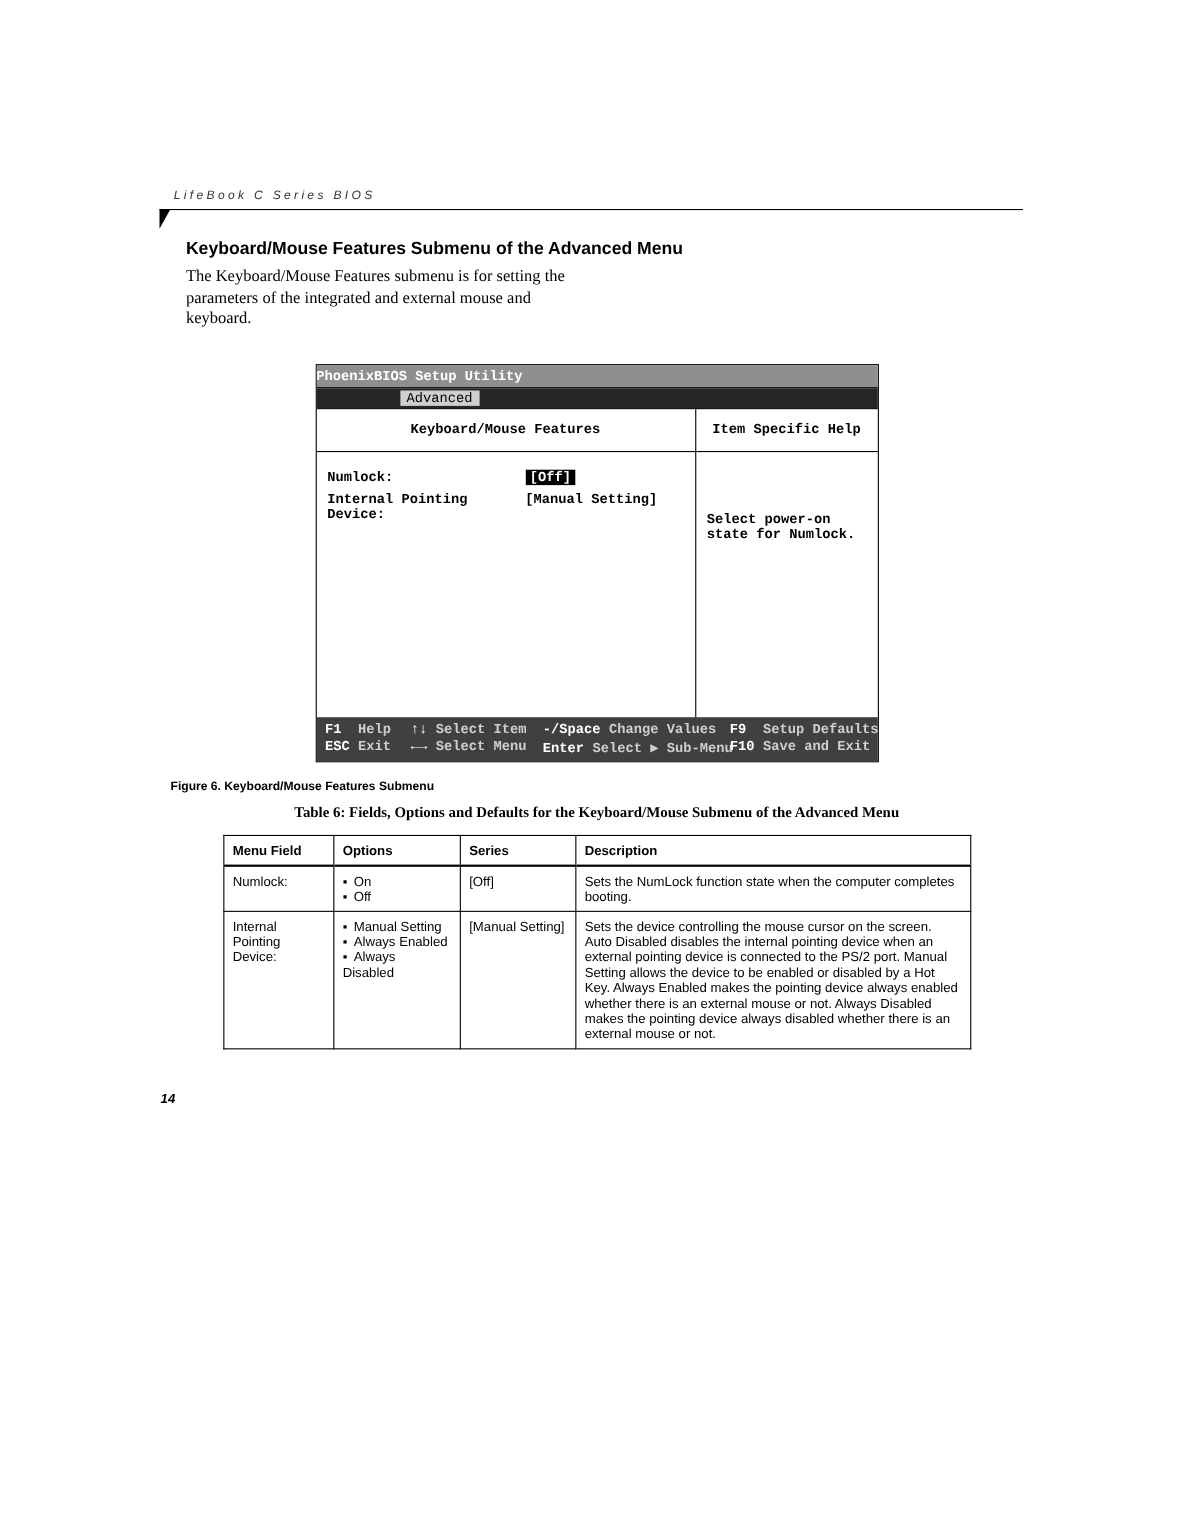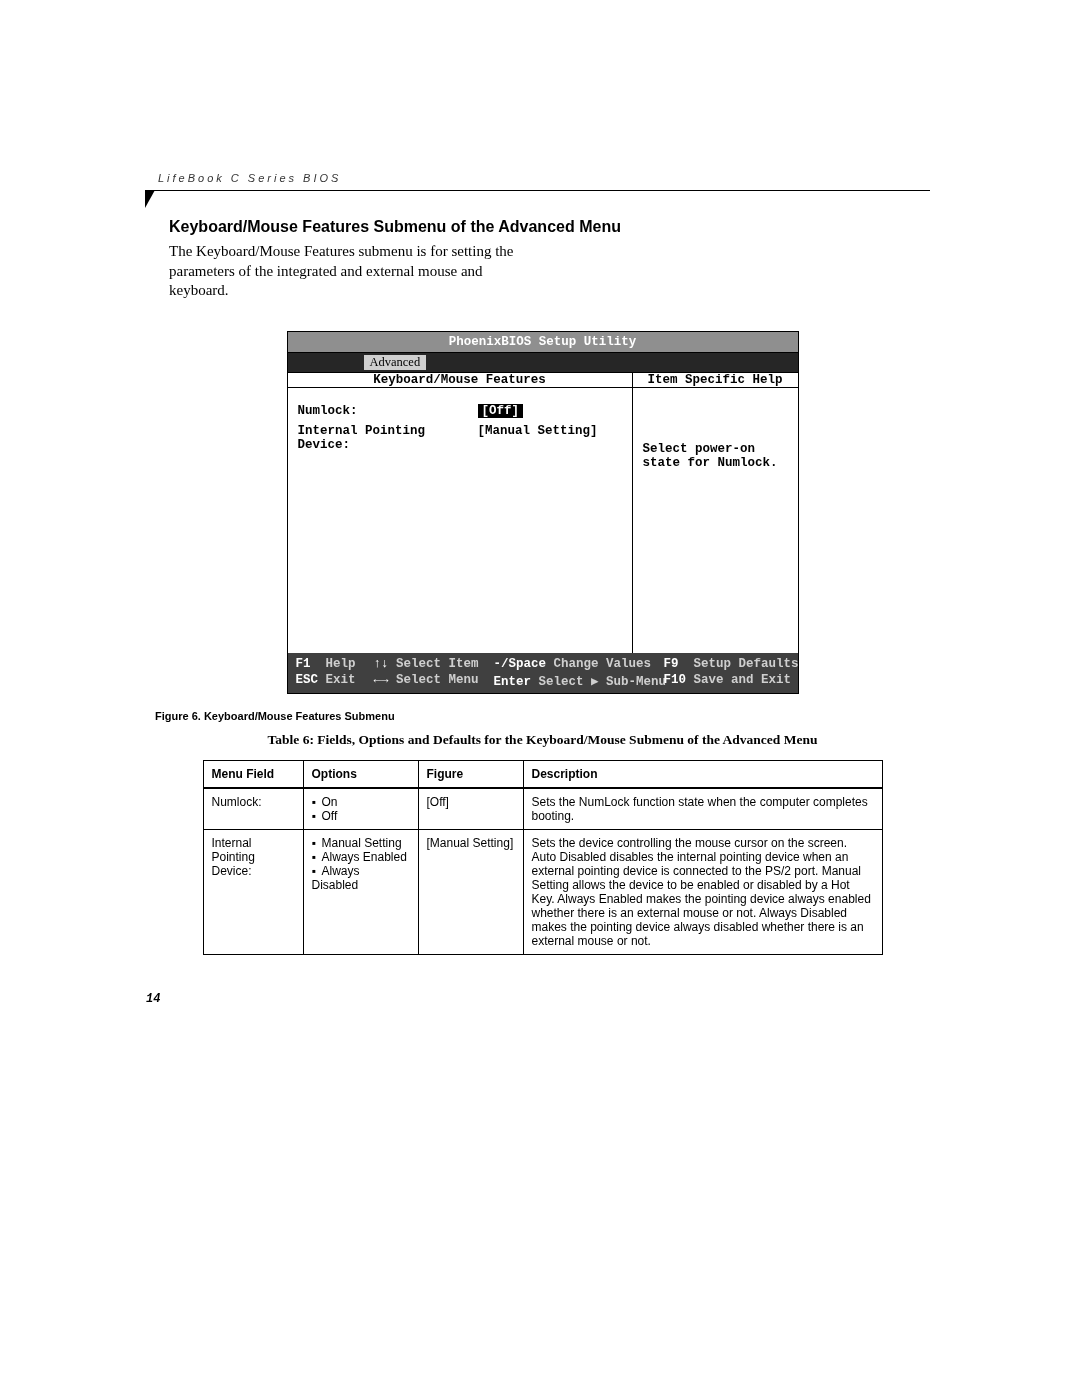--- a/index.html
+++ b/index.html
@@ -61,59 +61,57 @@
     width: 512px;
     margin: 30px auto 0 auto;
     font-family: 'Courier New', monospace;
     font-size: 12.5px;
     background: #fff;
   }
   .bios-frame { border: 1px solid #000; }
   .bios-titlebar {
     background: #8f8f8f;
     color: #fff;
-    text-align: center;
     padding: 3px 0;
     font-weight: bold;
     border-bottom: 1px solid #000;
   }
   .bios-menubar {
     background: #262626;
     color: #cfcfcf;
     padding: 2px 6px;
     display: flex;
   }
   .bios-menubar span { display:inline-block; }
   .menutab-active {
     background: #cfcfcf;
     color: #000;
     padding: 0 6px;
     margin-left: 70px;
-    font-family: Liberation Serif, serif;
   }
   .bios-body {
     display: flex;
     border-top: 1px solid #000;
     height: 280px;
   }
   .bios-left {
     flex: 1;
     border-right: 1px solid #000;
     display: flex;
     flex-direction: column;
   }
   .bios-right {
     width: 165px;
     display: flex;
     flex-direction: column;
     gap: 44px;
   }
   .pane-title {
     text-align: center;
-    padding: 0 4px;
+    padding: 12px 4px;
     border-bottom: 1px solid #000;
     font-weight: bold;
   }
   .pane-body {
     padding: 10px 10px;
     flex: 1;
     font-weight: bold;
   }
   .field-row { display:flex; margin: 6px 0; }
   .field-label { width: 180px; }
@@ -162,21 +160,21 @@
   table.spec th { border-bottom: 2px solid #000; font-weight: bold; }
   table.spec col.c1 { width: 100px; }
   table.spec col.c2 { width: 115px; }
   table.spec col.c3 { width: 105px; }
   table.spec td.opts .bullet { display:inline-block; width:10px; }
 
   .page-number {
     position: absolute;
     left: 146px;
     bottom: 240px;
-    font-family: Liberation Mono, monospace;
+    font-family: Liberation Sans, sans-serif;
     font-style: italic;
     font-weight: bold;
     font-size: 12px;
   }
 </style>
 </head>
 <body>
 
 <div class="page">
 
@@ -234,21 +232,21 @@
       <colgroup>
           <col class="c1">
           <col class="c2">
           <col class="c3">
           <col>
         </colgroup>
       <thead>
         <tr>
           <th>Menu Field</th>
           <th>Options</th>
-          <th>Figure</th>
+          <th>Series</th>
           <th>Description</th>
         </tr>
       </thead>
       <tbody>
         <tr>
           <td>Numlock:</td>
           <td class="opts">
             <div><span class="bullet">▪</span><span>On</span></div>
             <div><span class="bullet">▪</span><span>Off</span></div>
           </td>

